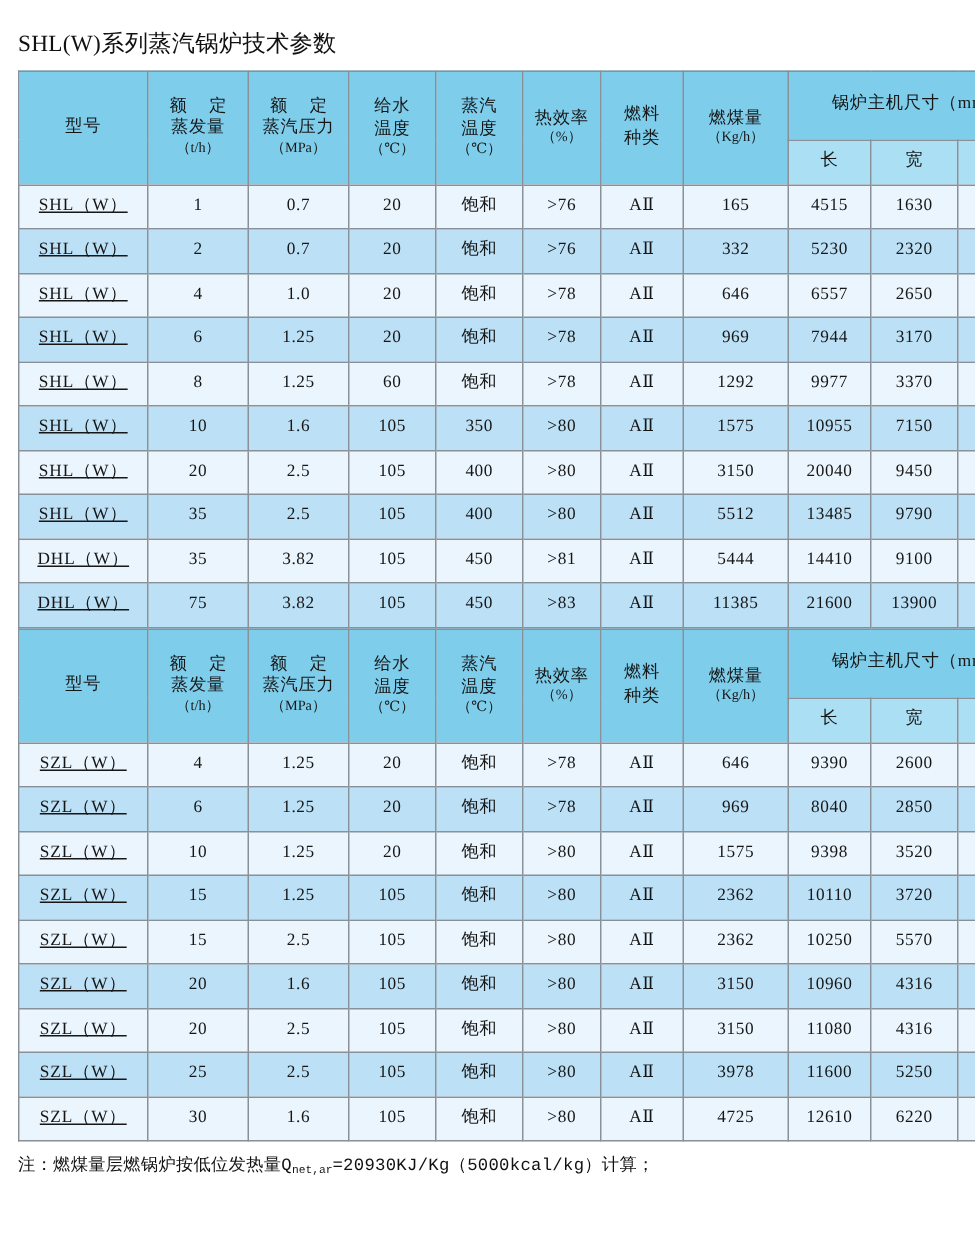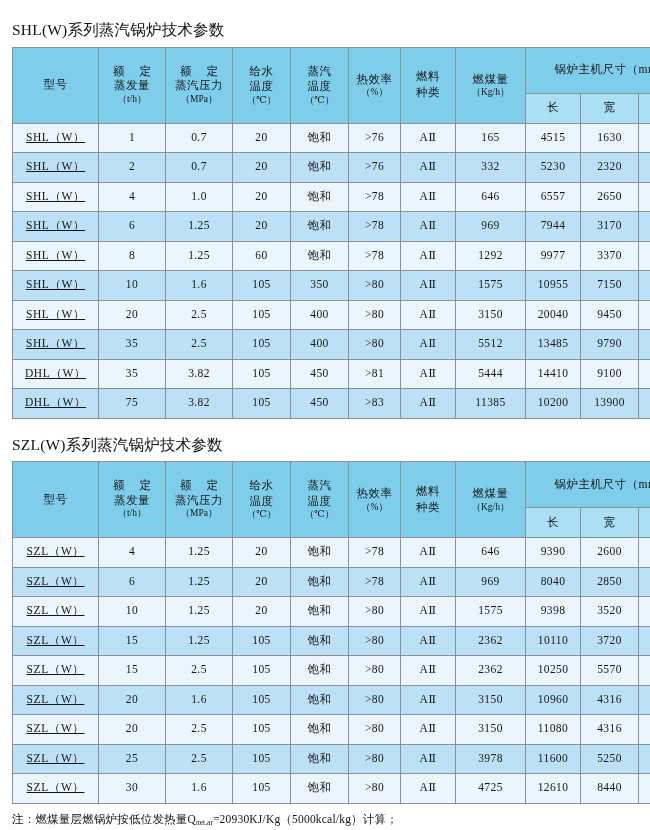--- a/index.html
+++ b/index.html
@@ -86,21 +86,21 @@
   .colD { width: 58px; }
   .colE { width: 58px; }
   .colF { width: 52px; }
   .colG { width: 55px; }
   .colH { width: 70px; }
   .colI { width: 55px; }
   .colJ { width: 58px; }
   .colK { width: 60px; }
 
   .footnote {
-    font-family: Liberation Serif, serif;
+    font-family: Liberation Mono, monospace;
     font-size: 11.5px;
     color: #111;
     padding-left: 12px;
     padding-top: 8px;
     letter-spacing: 0.2px;
   }
   .footnote sub {
     font-size: 7.5px;
     vertical-align: baseline;
     position: relative;
@@ -294,28 +294,27 @@
         </tr>
         <tr class="even">
           <td class="model">DHL（W）</td>
           <td>75</td>
           <td>3.82</td>
           <td>105</td>
           <td>450</td>
           <td>&gt;83</td>
           <td>AⅡ</td>
           <td>11385</td>
-          <td>10200</td>
+          <td>21600</td>
           <td>13900</td>
           <td>18130</td>
         </tr>
       </tbody>
   </table>
 
-  <div class="section-title" id="title-2">SZL(W)系列蒸汽锅炉技术参数</div>
 
   <table class="spec">
     <colgroup>
       <col class="colA">
         <col class="colB">
         <col class="colC">
         <col class="colD">
         <col class="colE">
       <col class="colF">
         <col class="colG">
@@ -477,21 +476,21 @@
         <tr class="odd">
           <td class="model">SZL（W）</td>
           <td>30</td>
           <td>1.6</td>
           <td>105</td>
           <td>饱和</td>
           <td>&gt;80</td>
           <td>AⅡ</td>
           <td>4725</td>
           <td>12610</td>
-          <td>8440</td>
+          <td>6220</td>
           <td>9910</td>
         </tr>
       </tbody>
   </table>
 
   <div class="footnote">
     <span>注：燃煤量层燃锅炉按低位发热量Q</span><sub>net,ar</sub><span>=20930KJ/Kg（5000kcal/kg）计算；</span>
   </div>
 
 </div>

